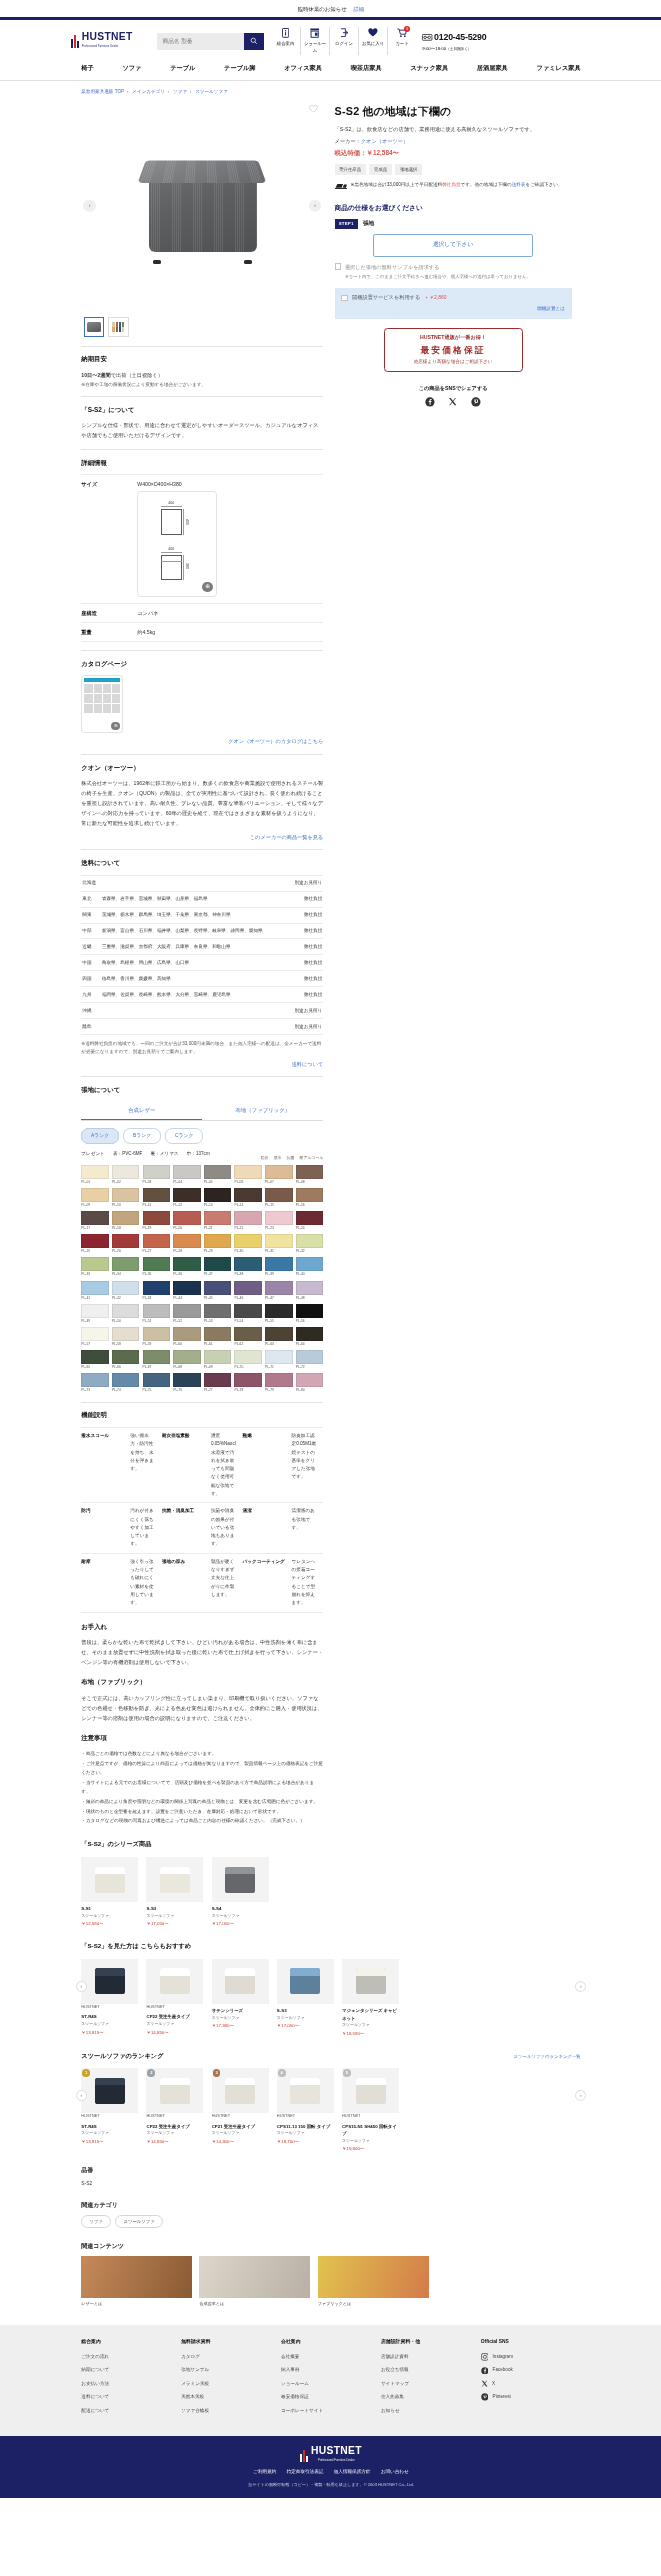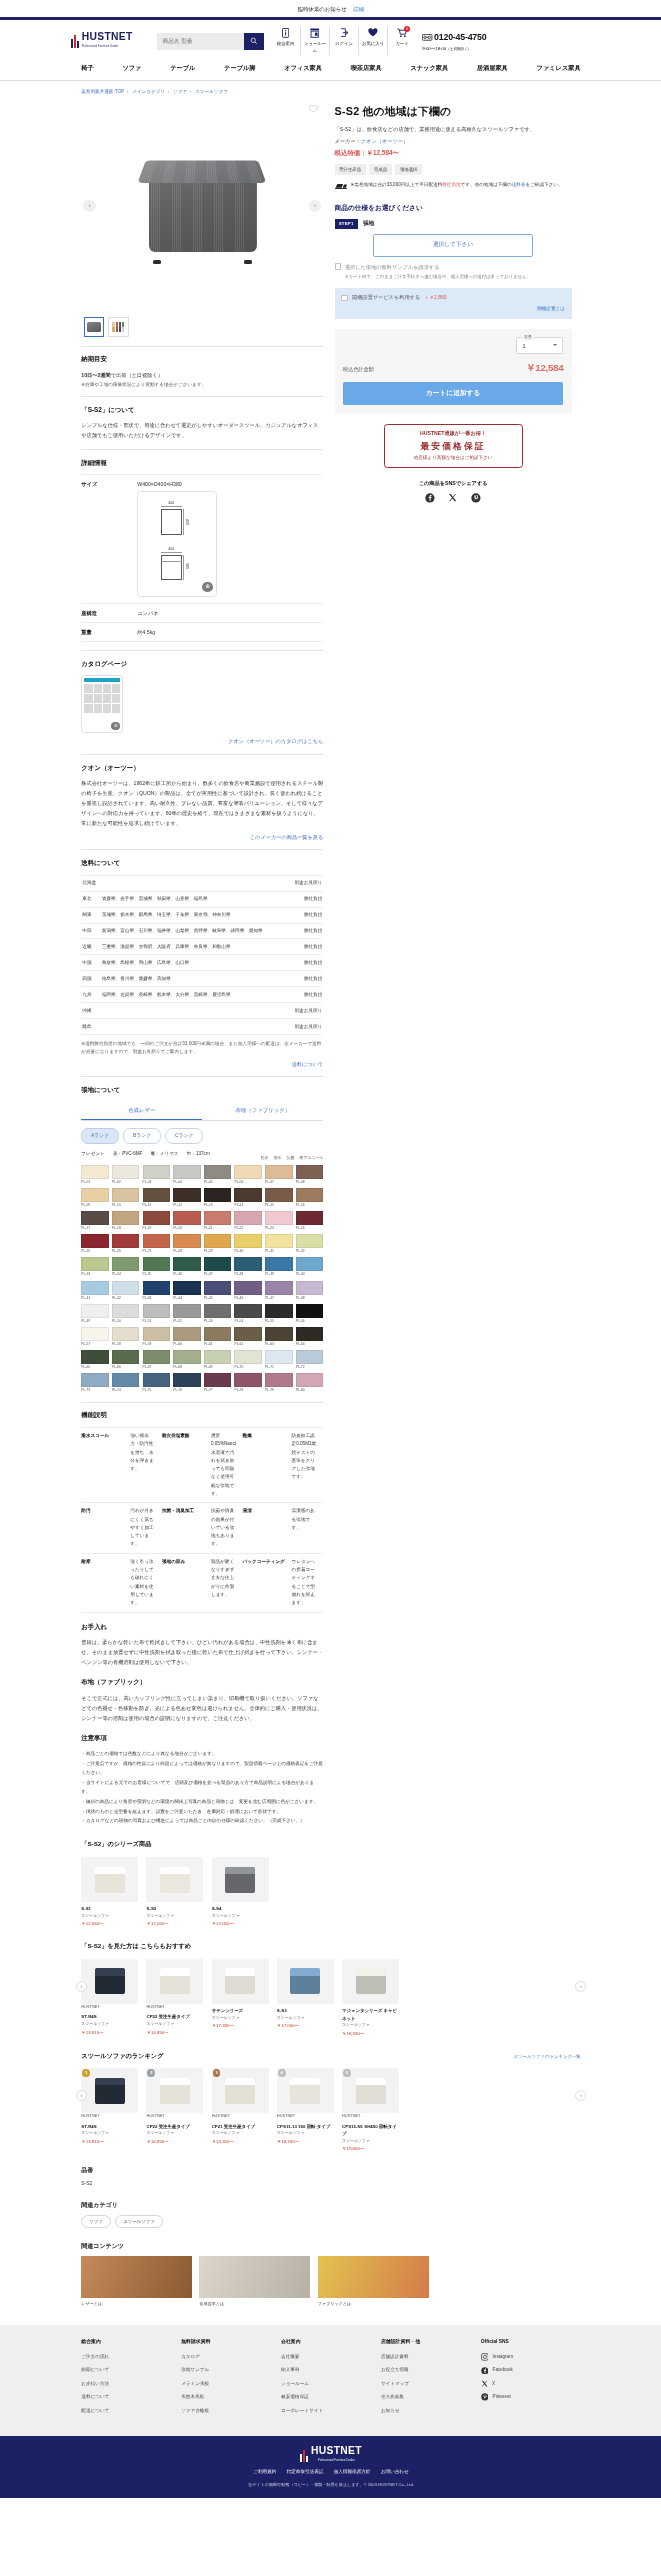--- a/index.html
+++ b/index.html
@@ -354,21 +354,21 @@
     </div>
 
     <div class="tel">
       <div class="tel-num">
         <svg width="10.3" height="6.7" viewBox="0 0 22 14">
           <rect x="0.8" y="0.8" width="20.4" height="12.4" rx="1.6" fill="none" stroke="#111" stroke-width="1.6"></rect>
           <circle cx="6.4" cy="7" r="2.6" fill="none" stroke="#111" stroke-width="1.6"></circle>
           <circle cx="15.6" cy="7" r="2.6" fill="none" stroke="#111" stroke-width="1.6"></circle>
           <line x1="9" y1="7" x2="13" y2="7" stroke="#111" stroke-width="1.6"></line>
         </svg>
-        <span>0120-45-4750</span>
+        <span>0120-45-5290</span>
       </div>
       <div class="tel-hours">
         <span>9:00〜18:00</span><small>（土日祝除く）</small>
       </div>
     </div>
   </div>
 </div>
 
 <nav class="mainnav">
   <div class="mainnav-inner">
@@ -997,34 +997,20 @@
 
     <div class="setup-box">
       <div class="setup-row">
         <span class="chk"></span>
         <span>開梱設置サービスを利用する</span>
         <span class="setup-price">＋￥2,860</span>
       </div>
       <div class="setup-link"><a href="#">開梱設置とは</a></div>
     </div>
 
-    <div class="buybox">
-      <div class="qty-wrap">
-        <div class="qty-field">
-          <span class="lg">数量</span>
-          <span class="val">1</span>
-          <span class="car"></span>
-        </div>
-      </div>
-      <div class="total-row">
-        <span class="total-lbl">税込合計金額</span>
-        <span class="total-val">￥12,584</span>
-      </div>
-      <button class="cart-btn">カートに追加する</button>
-    </div>
 
     <div class="guarantee">
       <div class="g1">HUSTNET通販が一番お得！</div>
       <div class="g2">最安価格保証</div>
       <div class="g3">他店様より高額な場合はご相談下さい</div>
     </div>
 
     <div class="share">
       <div class="share-t">この商品をSNSでシェアする</div>
       <div class="share-ic">

